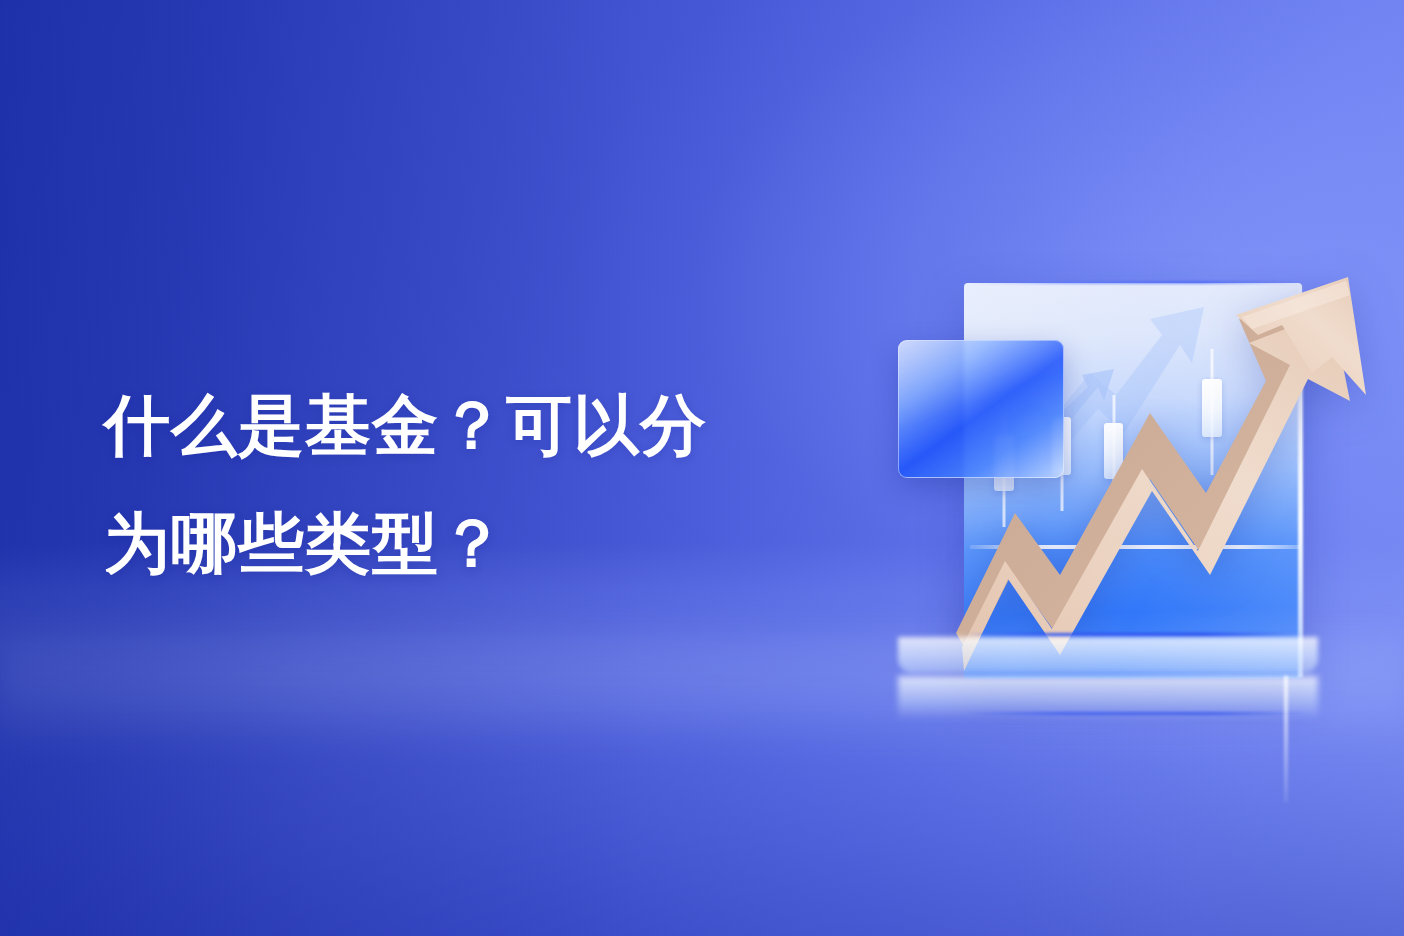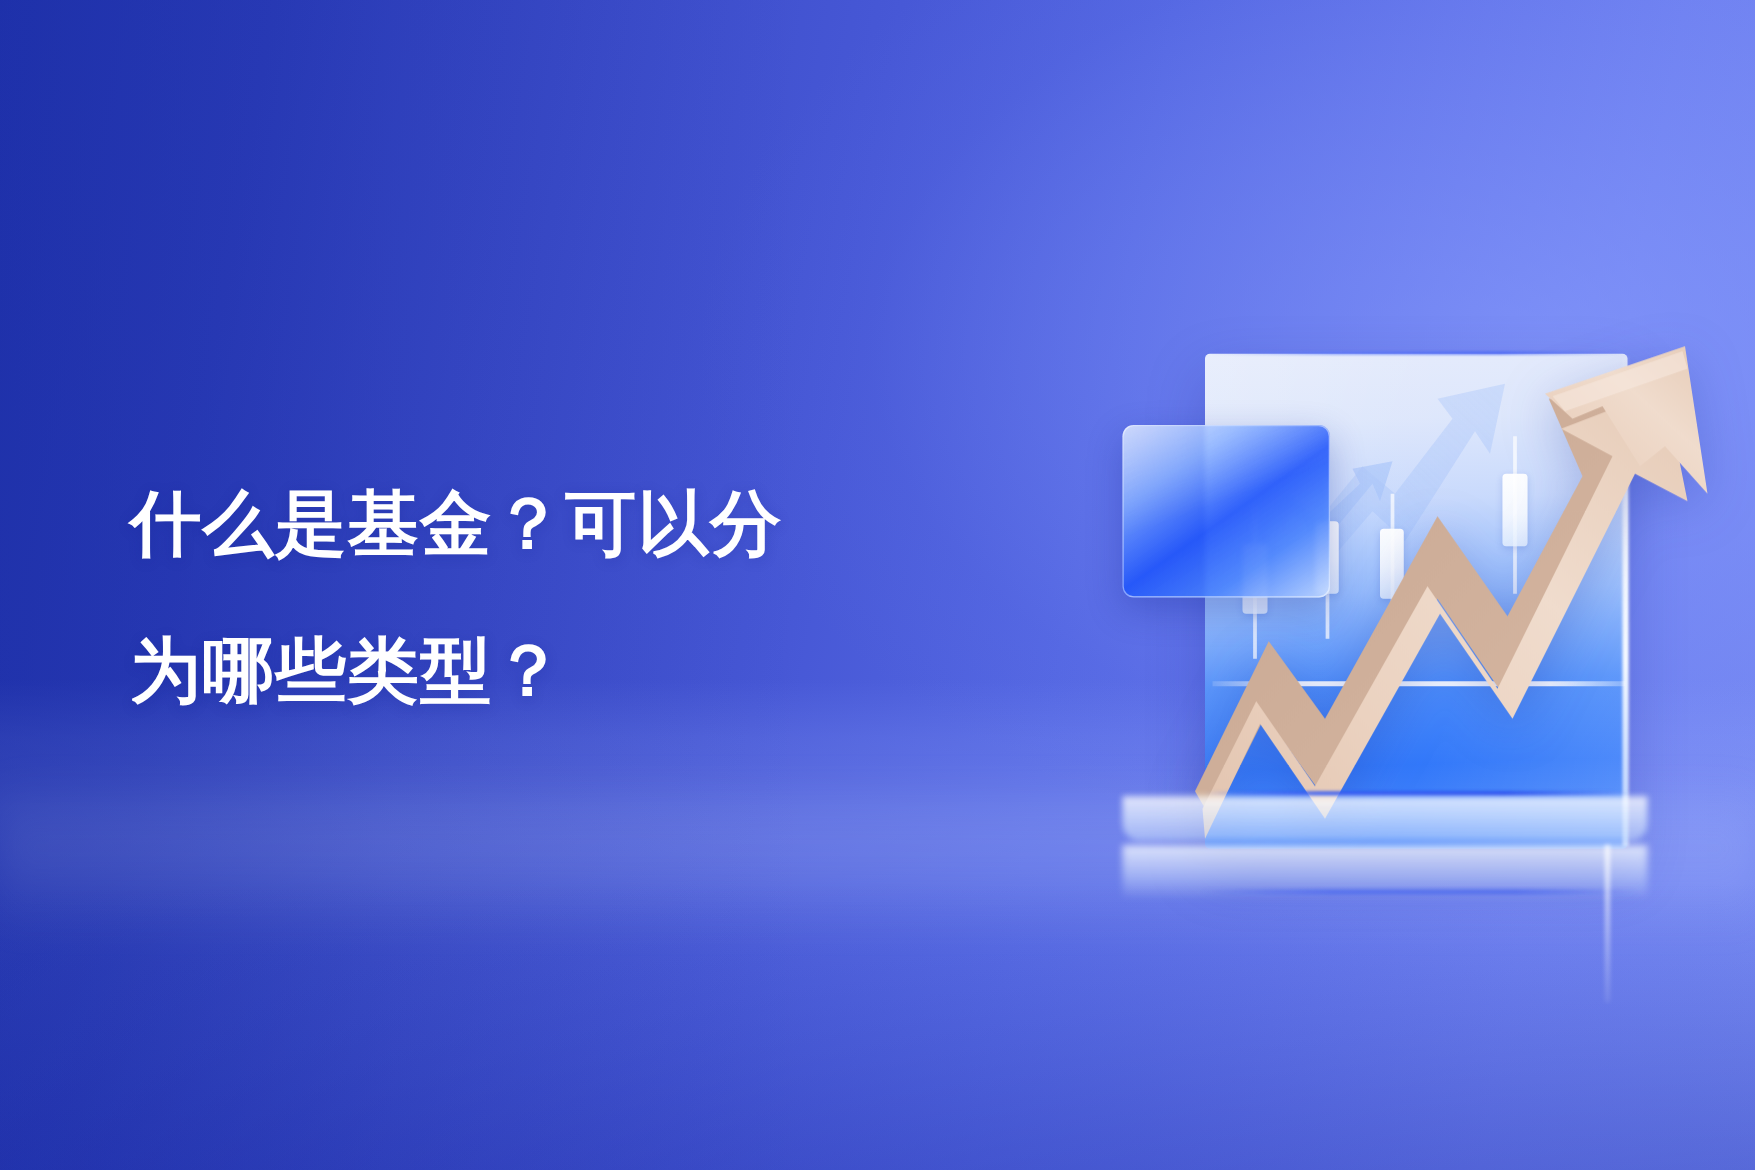--- a/index.html
+++ b/index.html
@@ -73,21 +73,21 @@
         rgba(30,46,168,0.30) 100%);
   }
 
   
   .headline {
     position: absolute;
     left: 104px;
     top: 322px;
     width: 830px;
     color: #FFFFFF;
-    font-size: 57px;
+    font-size: 66px;
     font-weight: 700;
     line-height: 118px;
     letter-spacing: 1px;
     white-space: pre-line;
     text-shadow: 0 2px 10px rgba(20,34,140,0.22);
     user-select: text;
   }
 
   
   .illus {

